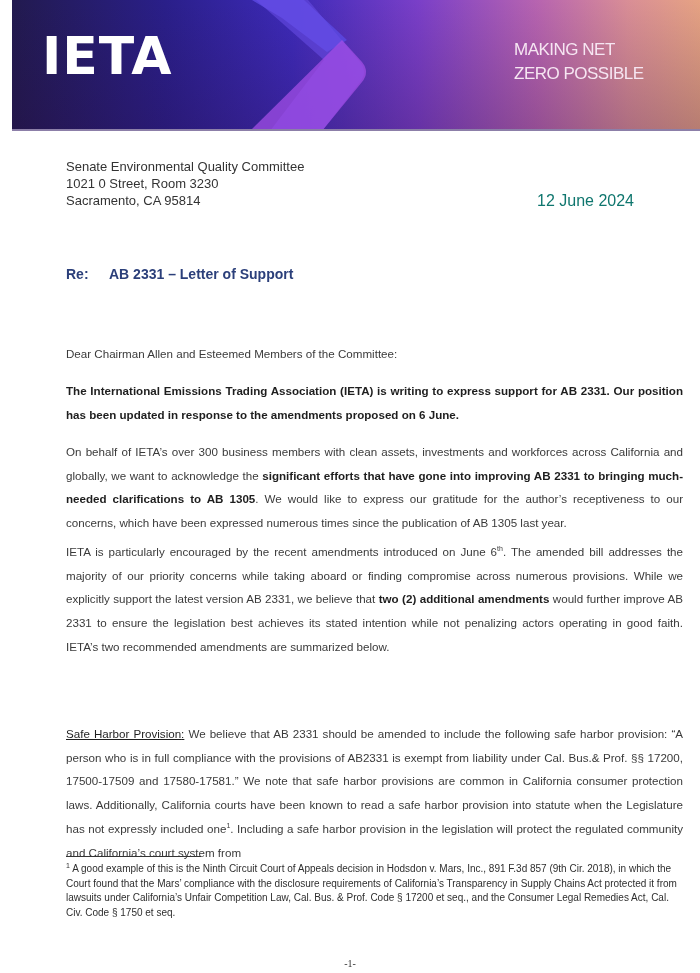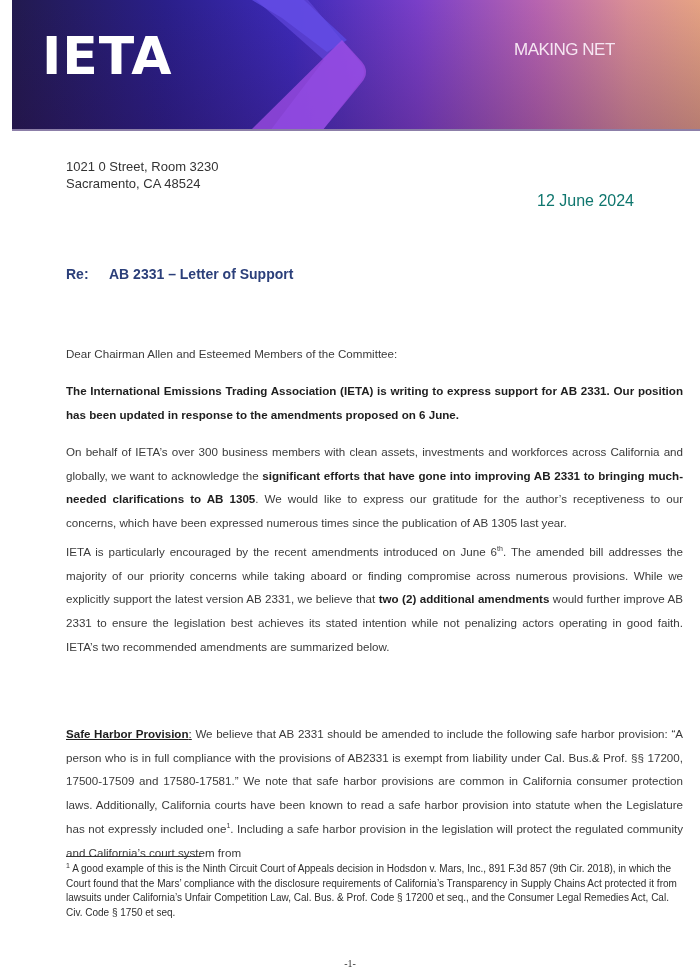--- a/index.html
+++ b/index.html
@@ -35,21 +35,21 @@
     position: absolute; left: 66px; width: 617px; font-size: 11.6px; line-height: 23.7px; color: #3a3a3a;
     text-align: justify;
     margin-top: 38px;
   }
   .body-text b { color: #1e1e1e; }
   .salutation { top: 304px; }
   .p1 { top: 341px; font-weight: bold; color: #1e1e1e; }
   .p2 { top: 402px; }
   .p3 { top: 502px; }
   .p4 { top: 684px; }
-  .underline { text-decoration: underline; font-weight: bold; color: #1e1e1e; }
+  .underline { text-decoration: underline; font-weight: normal; color: #1e1e1e; }
   sup { font-size: 7px; line-height: 0; }
   .fn-rule { position: absolute; left: 66px; top: 856px; width: 135px; height: 1px; background: #333; }
   .footnote {
     position: absolute; left: 66px; top: 862px; width: 620px; font-size: 10px; line-height: 14.5px; color: #2e2e2e;
     font-family: "Liberation Sans", sans-serif;
   }
   .pagenum {
     position: absolute; left: 0; width: 700px; top: 958px; text-align: center; font-size: 10px; color: #333;
     font-family: "Liberation Serif", serif;
   }
@@ -60,26 +60,28 @@
 <div class="banner">
   <div class="shade"></div>
   <svg class="chevron" viewBox="0 0 700 131">
     <polygon points="240,0 292,0 335,40 315,52 270,18" fill="#5b48e0" opacity="0.85"></polygon>
     <path d="M244,0 L296,0 L348,62 Q356,72 348,82 L310,131 L258,131 L312,60 Z" fill="#6a4ee8" opacity="0.55"></path>
     <path d="M330,40 L350,62 Q358,72 350,82 L310,131 L238,131 Z" fill="#a14ee6" opacity="0.75"></path>
   </svg>
   <div class="logo">IETA</div>
   <div class="tagline">
     <div>MAKING NET</div>
+    <div>ZERO POSSIBLE</div>
   </div>
 </div>
 
 <div class="address">
+  <div>Senate Environmental Quality Committee</div>
   <div>1021 0 Street, Room 3230</div>
-  <div>Sacramento, CA 48524</div>
+  <div>Sacramento, CA 95814</div>
 </div>
 
 <div class="date">12 June 2024</div>
 
 <div class="re">
   <span class="lbl">Re:</span><span>AB 2331 – Letter of Support</span>
 </div>
 
 <div class="body-text salutation">Dear Chairman Allen and Esteemed Members of the Committee:</div>
 

